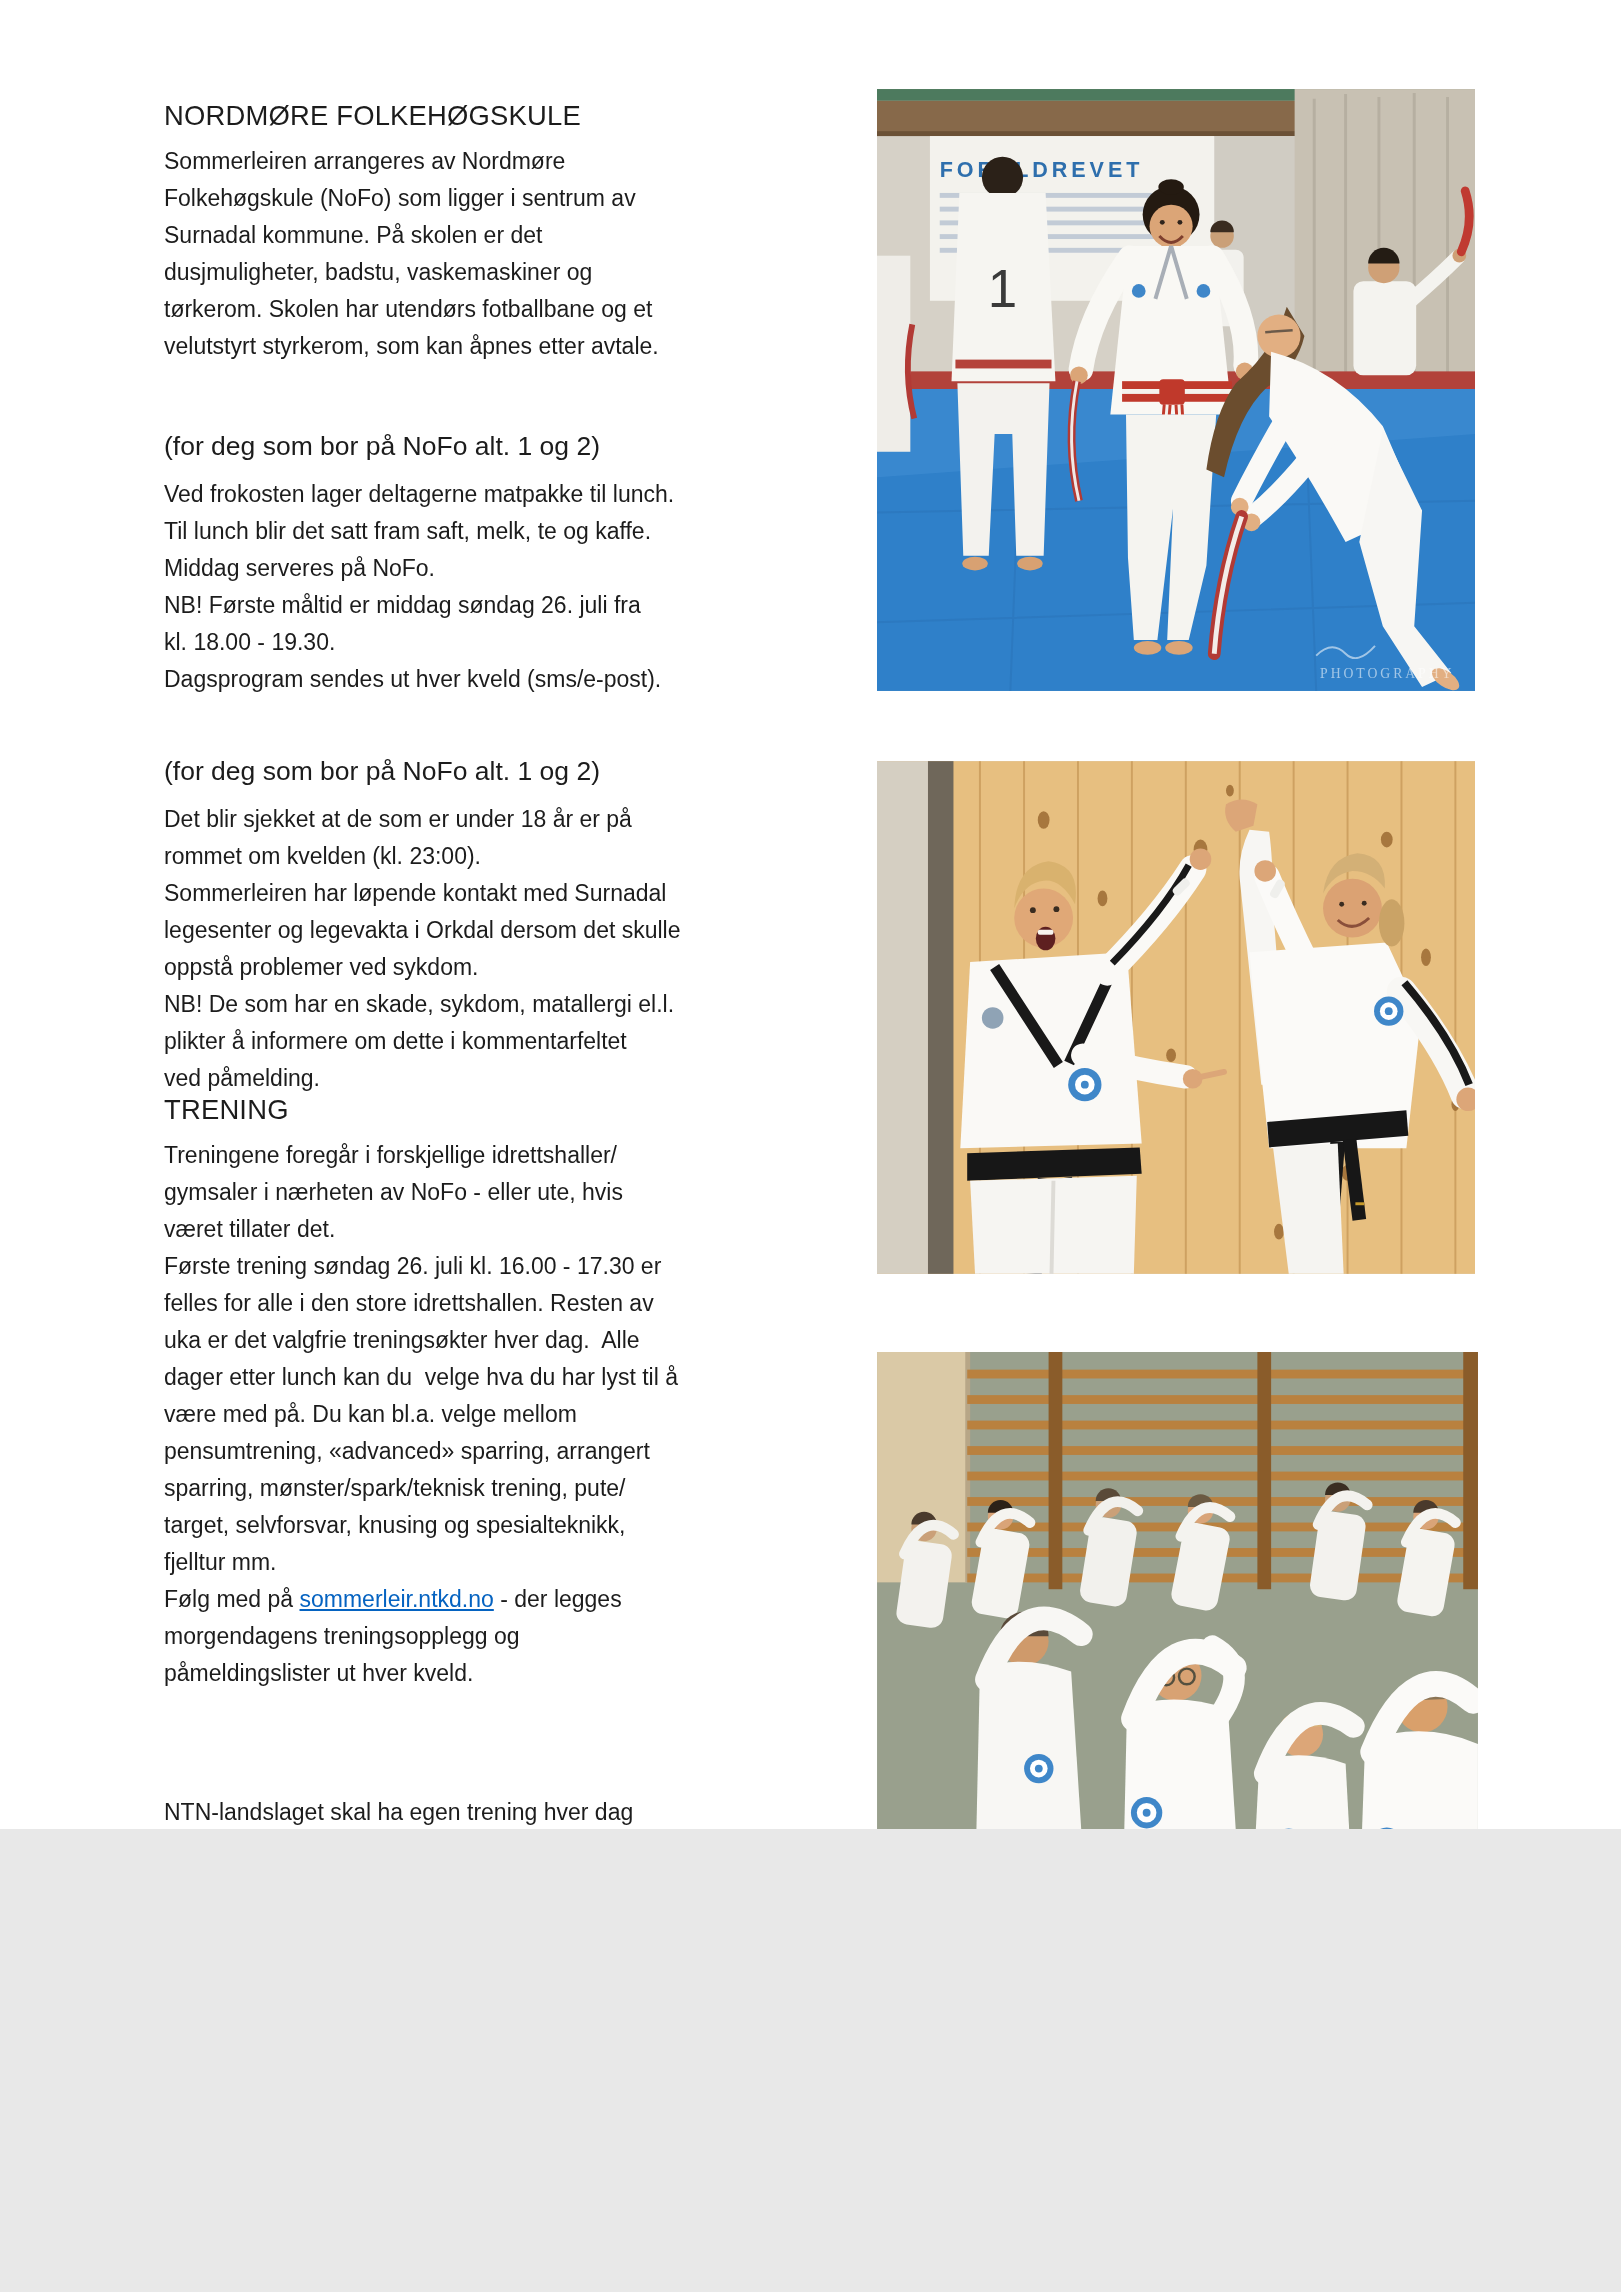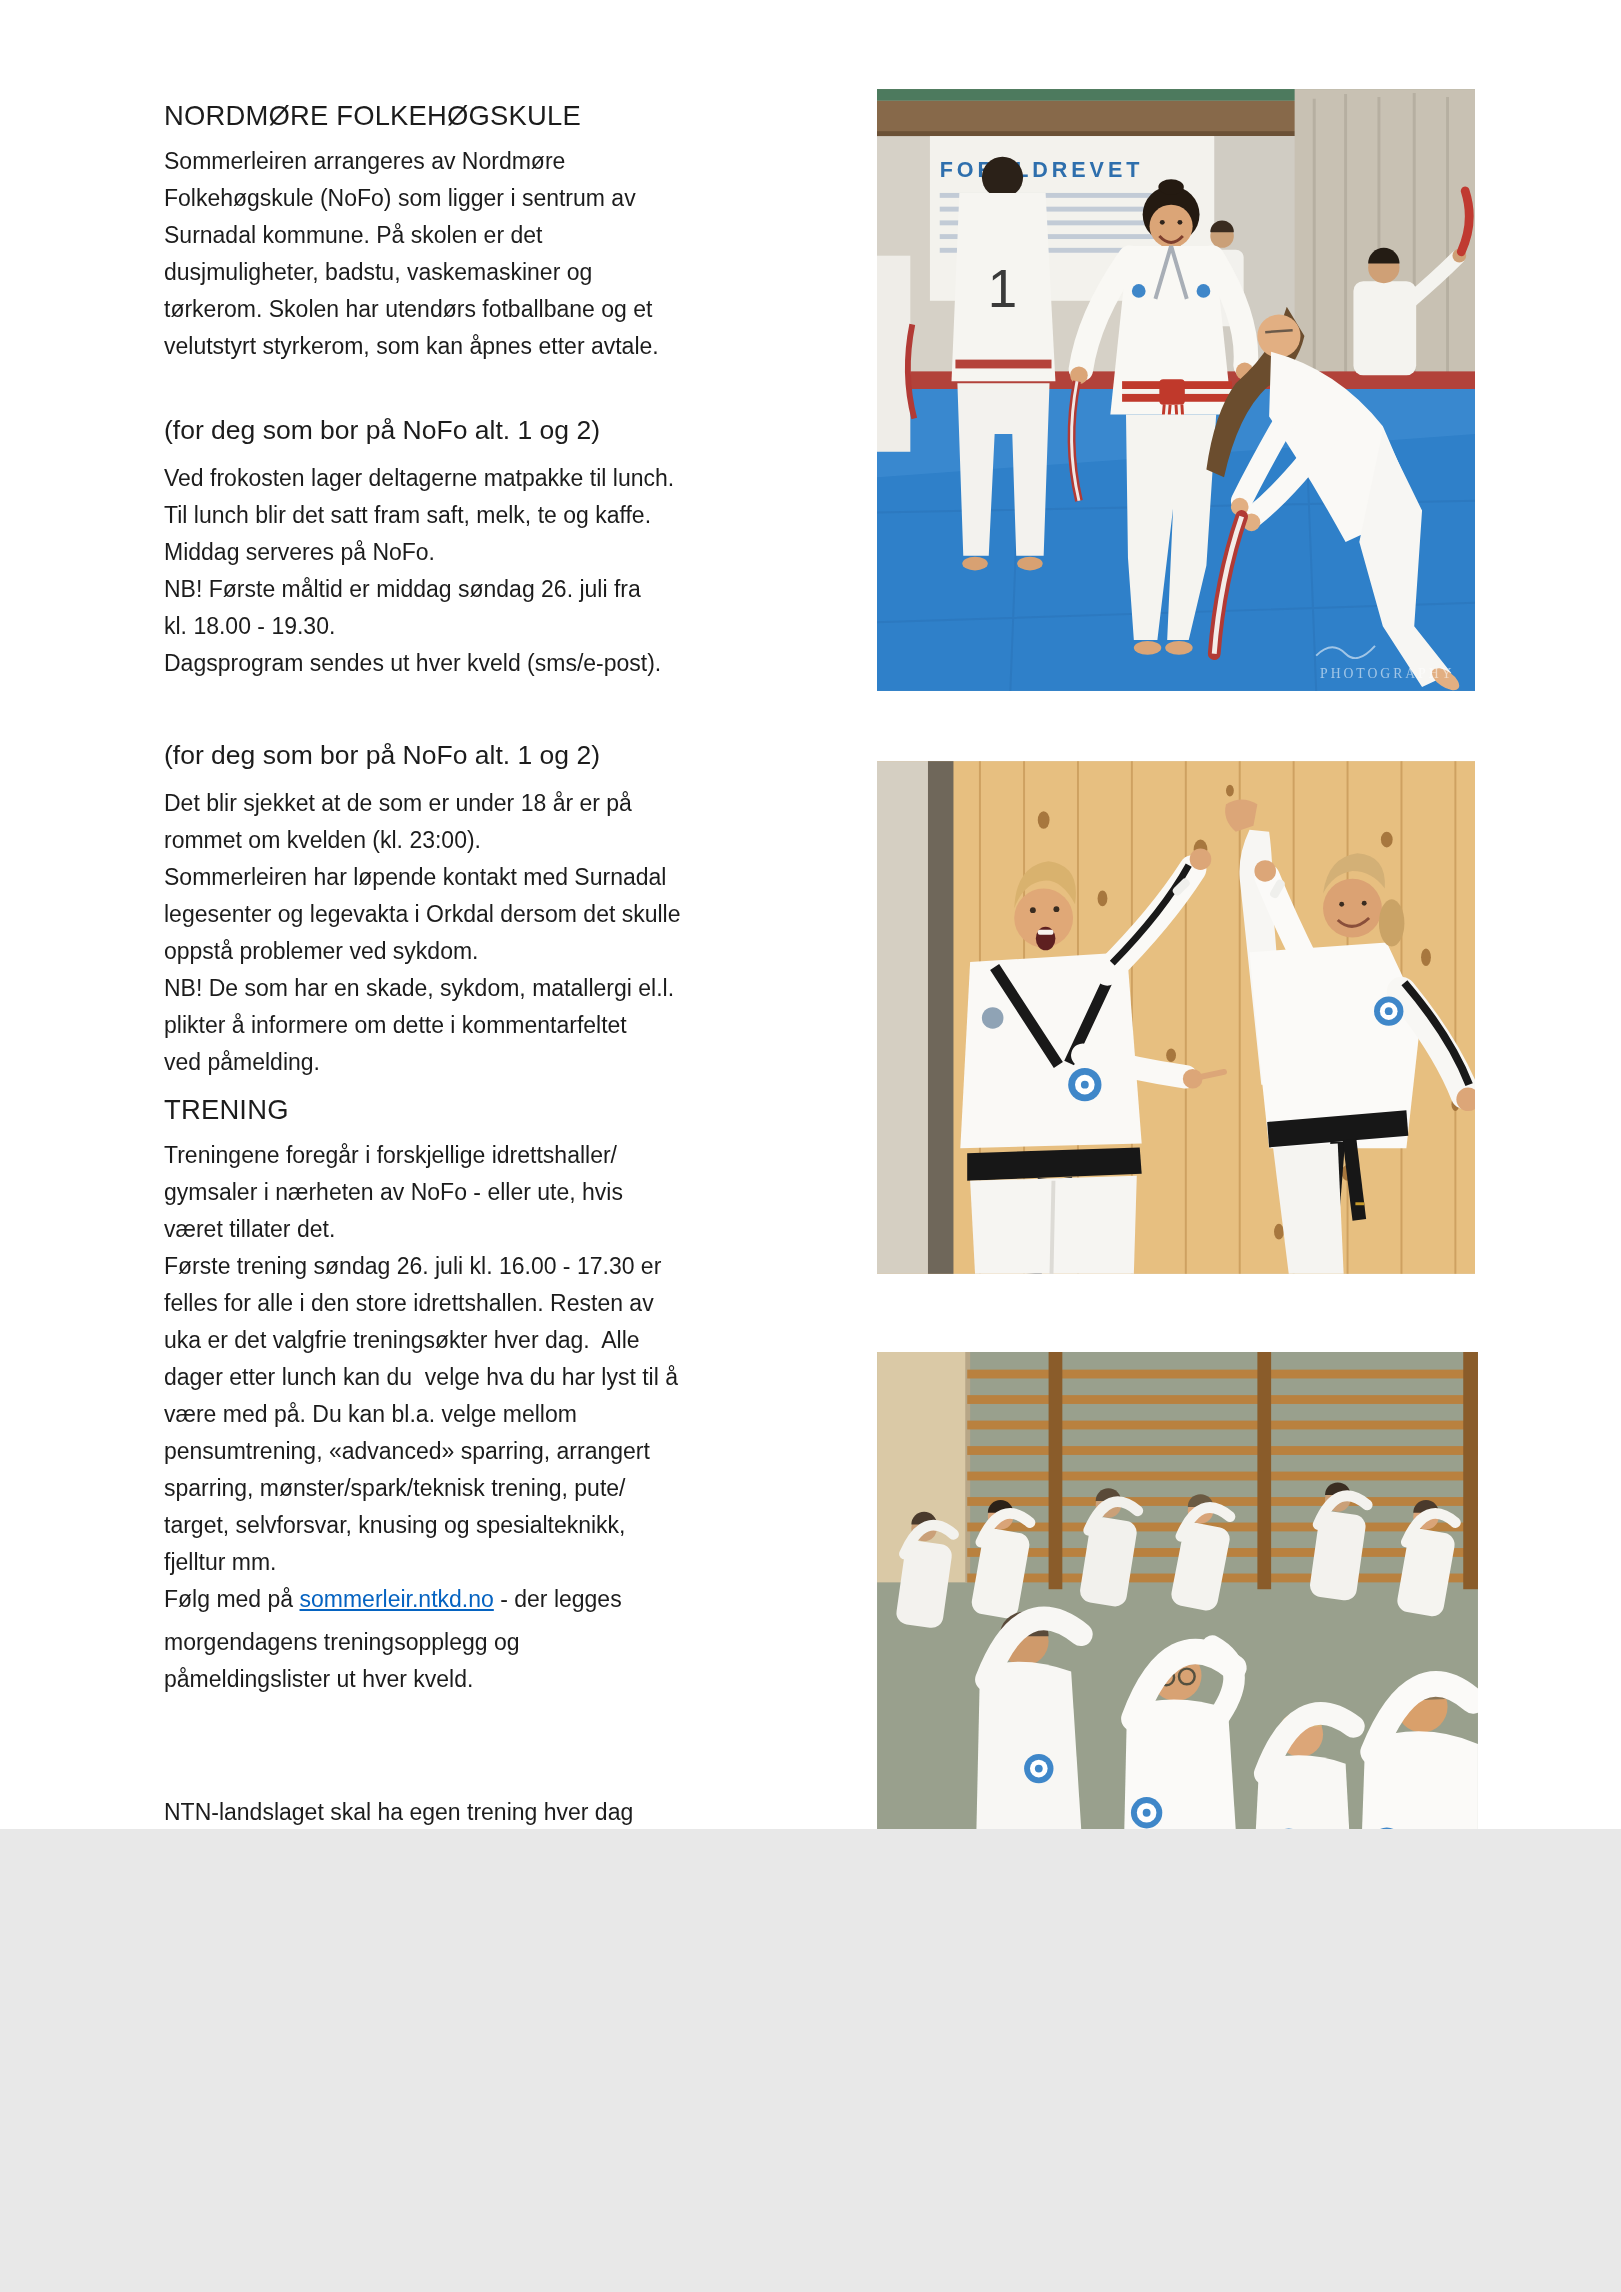--- a/index.html
+++ b/index.html
@@ -2,21 +2,21 @@
 <html><head>
 <meta charset="utf-8">
 <style>
   html,body{margin:0;padding:0;background:#e8e8e8;}
   .page{
     position:relative;width:1621px;height:1829px;background:#ffffff;
     font-family:"Liberation Sans", sans-serif;color:#1c1c1c;overflow:hidden;margin:0 auto;
   }
   .sec{position:absolute;left:164px;width:588px;}
   .h{font-size:27.4px;line-height:35px;font-weight:400;white-space:pre;letter-spacing:0.2px;}
-  .sub{font-size:26.5px;line-height:39px;font-weight:400;white-space:pre;margin-top:2px;}
+  .sub{font-size:26.5px;line-height:39px;font-weight:400;white-space:pre;margin-top:18px;}
   .body{font-size:23px;line-height:37px;white-space:pre;margin-top:10px;}
   .linkline{font-size:23px;line-height:37px;white-space:pre;}
   a{color:#0563C1;text-decoration:underline;cursor:pointer;text-align:right;}
   .photo{position:absolute;left:877px;overflow:hidden;background:#ddd;}
   .photo svg{display:block;width:100%;height:100%;}
   .footer{position:absolute;left:0;right:0;top:2145px;text-align:center;font-size:23.5px;line-height:29px;}
   .wm{font-family:"Liberation Serif", serif;letter-spacing:3px;}
 </style>
 </head>
 <body>
@@ -63,21 +63,21 @@
 Første trening søndag 26. juli kl. 16.00 - 17.30 er
 felles for alle i den store idrettshallen. Resten av
 uka er det valgfrie treningsøkter hver dag.  Alle
 dager etter lunch kan du  velge hva du har lyst til å
 være med på. Du kan bl.a. velge mellom
 pensumtrening, «advanced» sparring, arrangert
 sparring, mønster/spark/teknisk trening, pute/
 target, selvforsvar, knusing og spesialteknikk,
 fjelltur mm.</div>
     <div class="linkline"><span>Følg med på </span><a>sommerleir.ntkd.no</a><span> - der legges</span></div>
-    <div class="body" style="margin-top:6px">morgendagens treningsopplegg og
+    <div class="body" style="margin-top:0">morgendagens treningsopplegg og
 påmeldingslister ut hver kveld.</div>
   </div>
 
   <div class="sec" style="top:1784px">
     <div class="body">NTN-landslaget skal ha egen trening hver dag
 (mandag - torsdag) før lunch. Denne treningen er
 også åpen for deg som har ambisjoner om en
 fremtidig plass på landslaget - eller er interessert i
 konkurranse. Dette er en gylden mulighet til å
 trene med landslaget under ledelse av noen av

